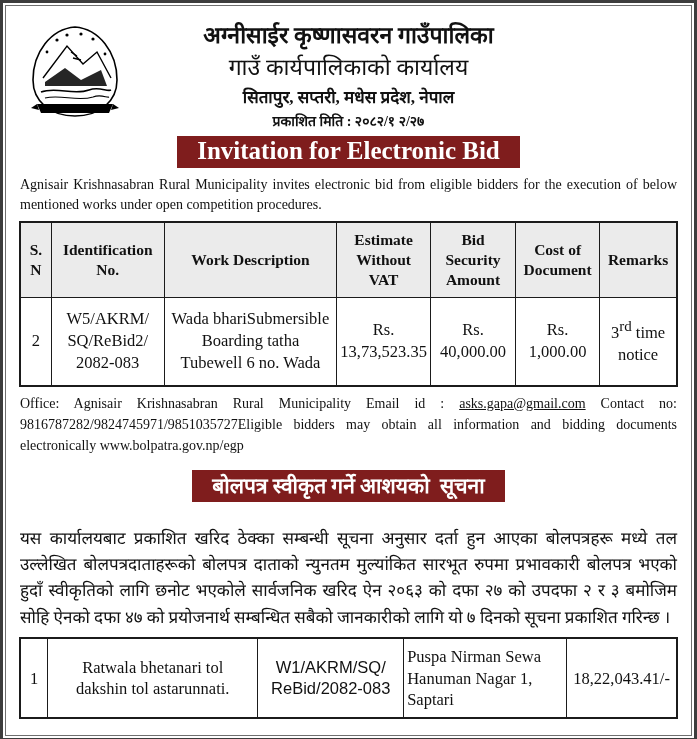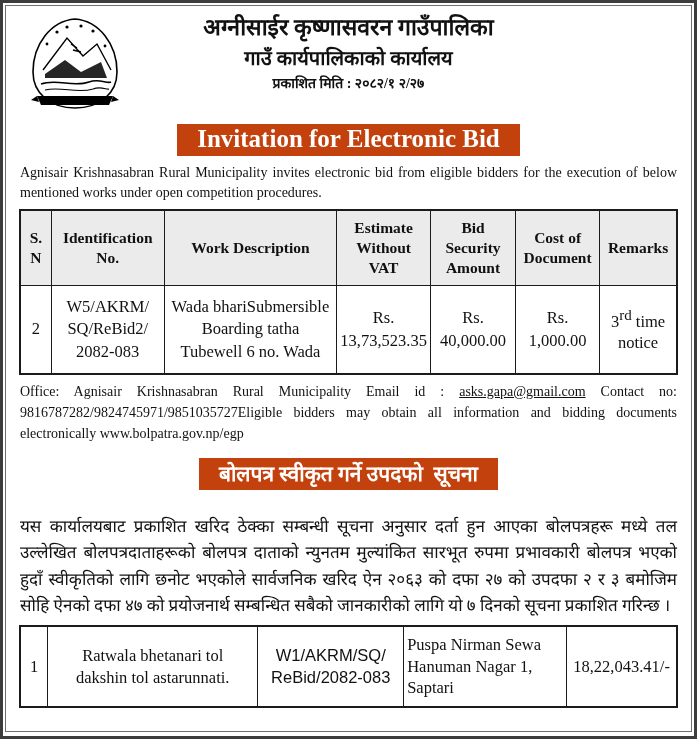--- a/index.html
+++ b/index.html
@@ -9,32 +9,32 @@
   .page {
     width:697px; min-height:739px; background:#fff;
     border:3px solid #3d3d3d; padding:2px;
   }
   .page-inner {
     border:1px solid #6f6f6f; min-height:727px;
     padding:6px 13px 10px 13px; position:relative;
   }
 
   
-  .letterhead { position:relative; min-height:108px; }
+  .letterhead { position:relative; min-height:108px;margin-top:8px; }
   .logo { position:absolute; left:4px; top:2px; width:104px; height:100px; }
   .head-lines { text-align:center; padding-top:2px; }
   .head-title  { font-size:23px; font-weight:bold; line-height:1.25; }
-  .head-sub    { font-size:20px; font-weight:bold; line-height:1.5; }
+  .head-sub    { font-size:23px; font-weight:normal; line-height:1.5; }
   .head-addr   { font-size:17px; font-weight:bold; line-height:1.5; }
   .head-date   { font-size:14px; font-weight:bold; line-height:1.5; }
 
   
   .banner-wrap { text-align:center; }
   .banner {
-    display:inline-block; background:#c2410c; color:#fff;
+    display:inline-block; background:#7f1d1d; color:#fff;
     font-weight:bold; padding:1px 20px 3px 20px;
   }
   .banner.en { font-size:25px; margin-top:4px; }
   .banner.np { font-size:21px; margin-top:10px; white-space:pre; }
 
   
   .para {
     font-size:14px; line-height:1.42; text-align:justify;
     margin:7px 1px 6px 1px;
   }
@@ -84,20 +84,21 @@
         <circle cx="58" cy="12" r="1.6" fill="#000"></circle>
           <circle cx="70" cy="17" r="1.6" fill="#000"></circle>
         <circle cx="24" cy="30" r="1.4" fill="#000"></circle>
           <circle cx="82" cy="32" r="1.4" fill="#000"></circle>
         <path d="M14,82 L90,82 L86,91 L18,91 Z" fill="#000"></path>
         <path d="M14,82 L8,86 L16,88 Z M90,82 L96,86 L88,88 Z" fill="#000"></path>
       </svg>
       <div class="head-lines">
         <div class="head-title">अग्नीसाईर कृष्णासवरन गाउँपालिका</div>
         <div class="head-sub">गाउँ कार्यपालिकाको कार्यालय</div>
+        <div class="head-addr">सितापुर, सप्तरी, मधेस प्रदेश, नेपाल</div>
         <div class="head-date">प्रकाशित मिति : २०८२/१ २/२७</div>
       </div>
     </div>
 
     <div class="banner-wrap">
       <div class="banner en">Invitation for Electronic Bid</div>
     </div>
 
     <p class="para">Agnisair Krishnasabran Rural Municipality invites electronic bid from eligible bidders for the execution of below mentioned works under open competition procedures.</p>
 
@@ -146,21 +147,21 @@
           <div><span>3</span><sup>rd</sup><span> time</span></div>
           <div>notice</div>
         </td>
       </tr>
     </tbody>
       </table>
 
     <p class="office"><span>Office: Agnisair Krishnasabran Rural Municipality Email id : </span><span class="email">asks.gapa@gmail.com</span><span> Contact no: 9816787282/9824745971/9851035727Eligible bidders may obtain all information and bidding documents electronically www.bolpatra.gov.np/egp</span></p>
 
     <div class="banner-wrap">
-      <div class="banner np">बोलपत्र स्वीकृत गर्ने उपदफो  सूचना</div>
+      <div class="banner np">बोलपत्र स्वीकृत गर्ने आशयको  सूचना</div>
     </div>
 
     <p class="para np">यस कार्यालयबाट प्रकाशित खरिद ठेक्का सम्बन्धी सूचना अनुसार दर्ता हुन आएका बोलपत्रहरू मध्ये तल उल्लेखित बोलपत्रदाताहरूको बोलपत्र दाताको न्युनतम मुल्यांकित सारभूत रुपमा प्रभावकारी बोलपत्र भएको हुदाँ स्वीकृतिको लागि छनोट भएकोले सार्वजनिक खरिद ऐन २०६३ को दफा २७ को उपदफा २ र ३ बमोजिम सोहि ऐनको  दफा ४७ को प्रयोजनार्थ सम्बन्धित सबैको जानकारीको लागि यो ७ दिनको सूचना प्रकाशित गरिन्छ ।</p>
 
     <table class="t2">
       <colgroup>
         <col style="width:4.2%">
           <col style="width:32%">
           <col style="width:22.2%">
         <col style="width:24.8%">

